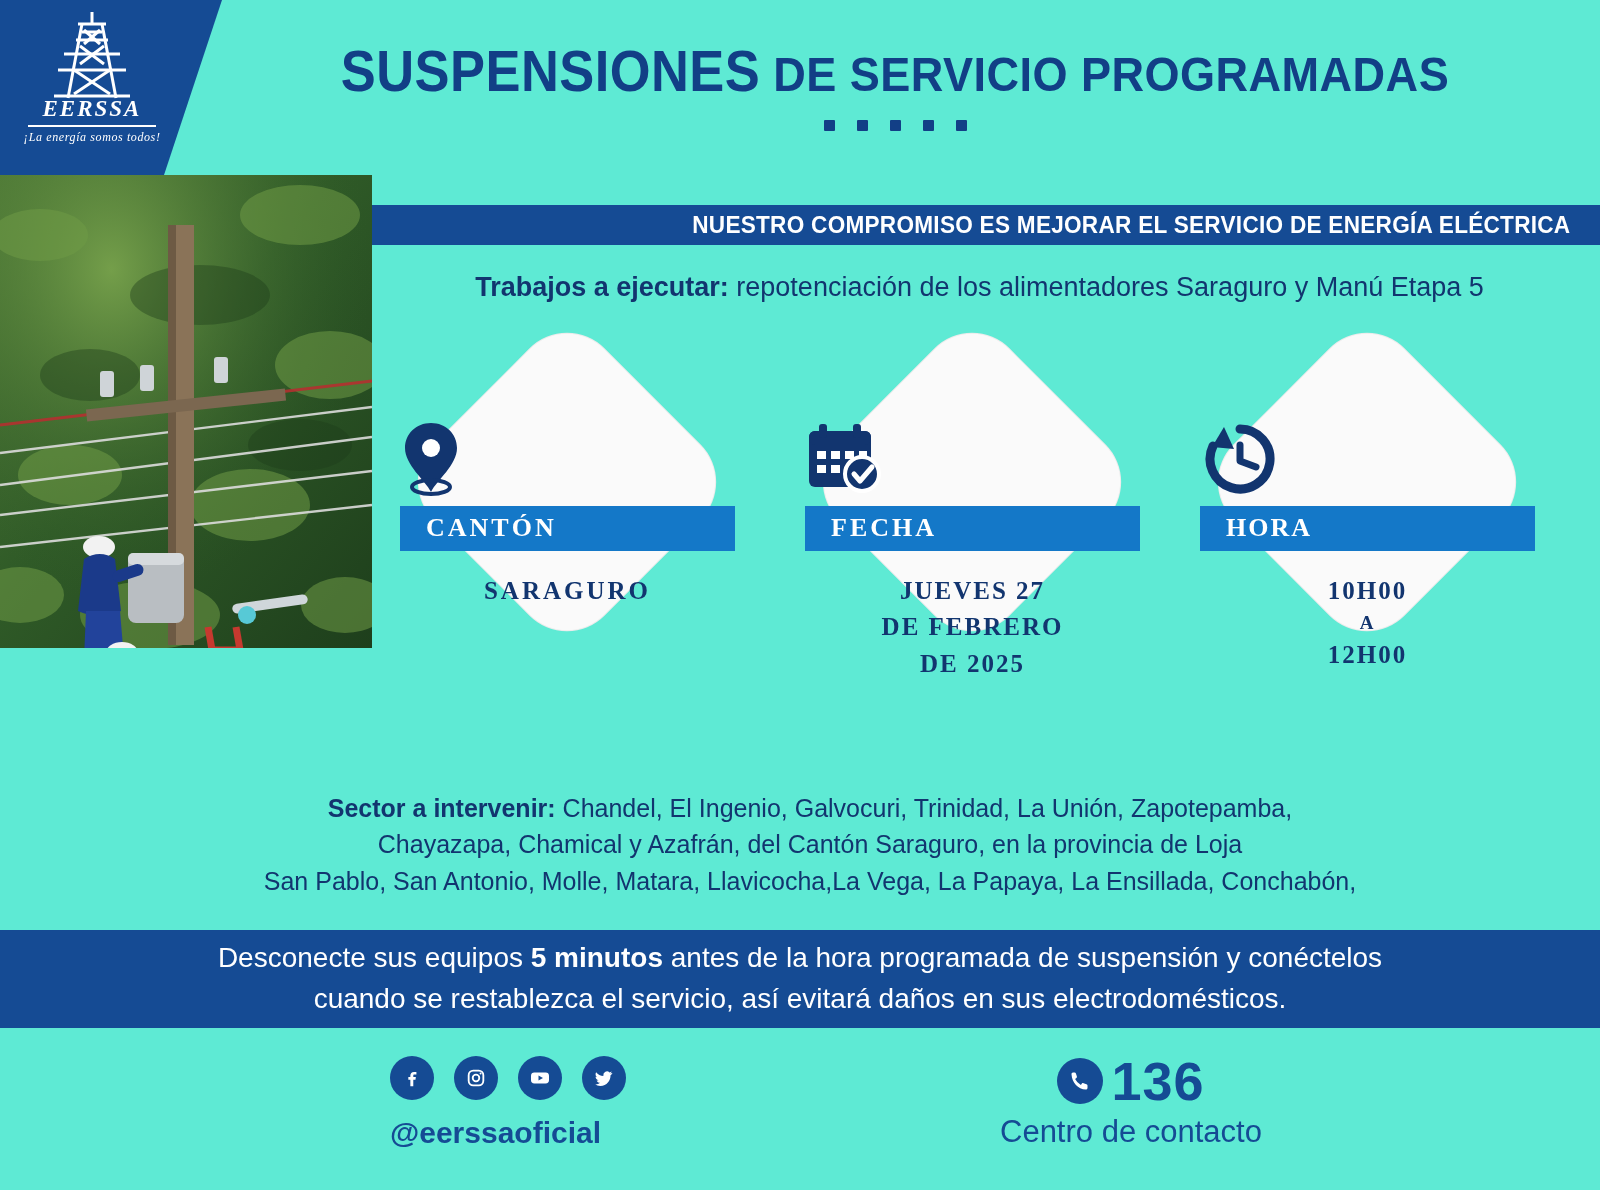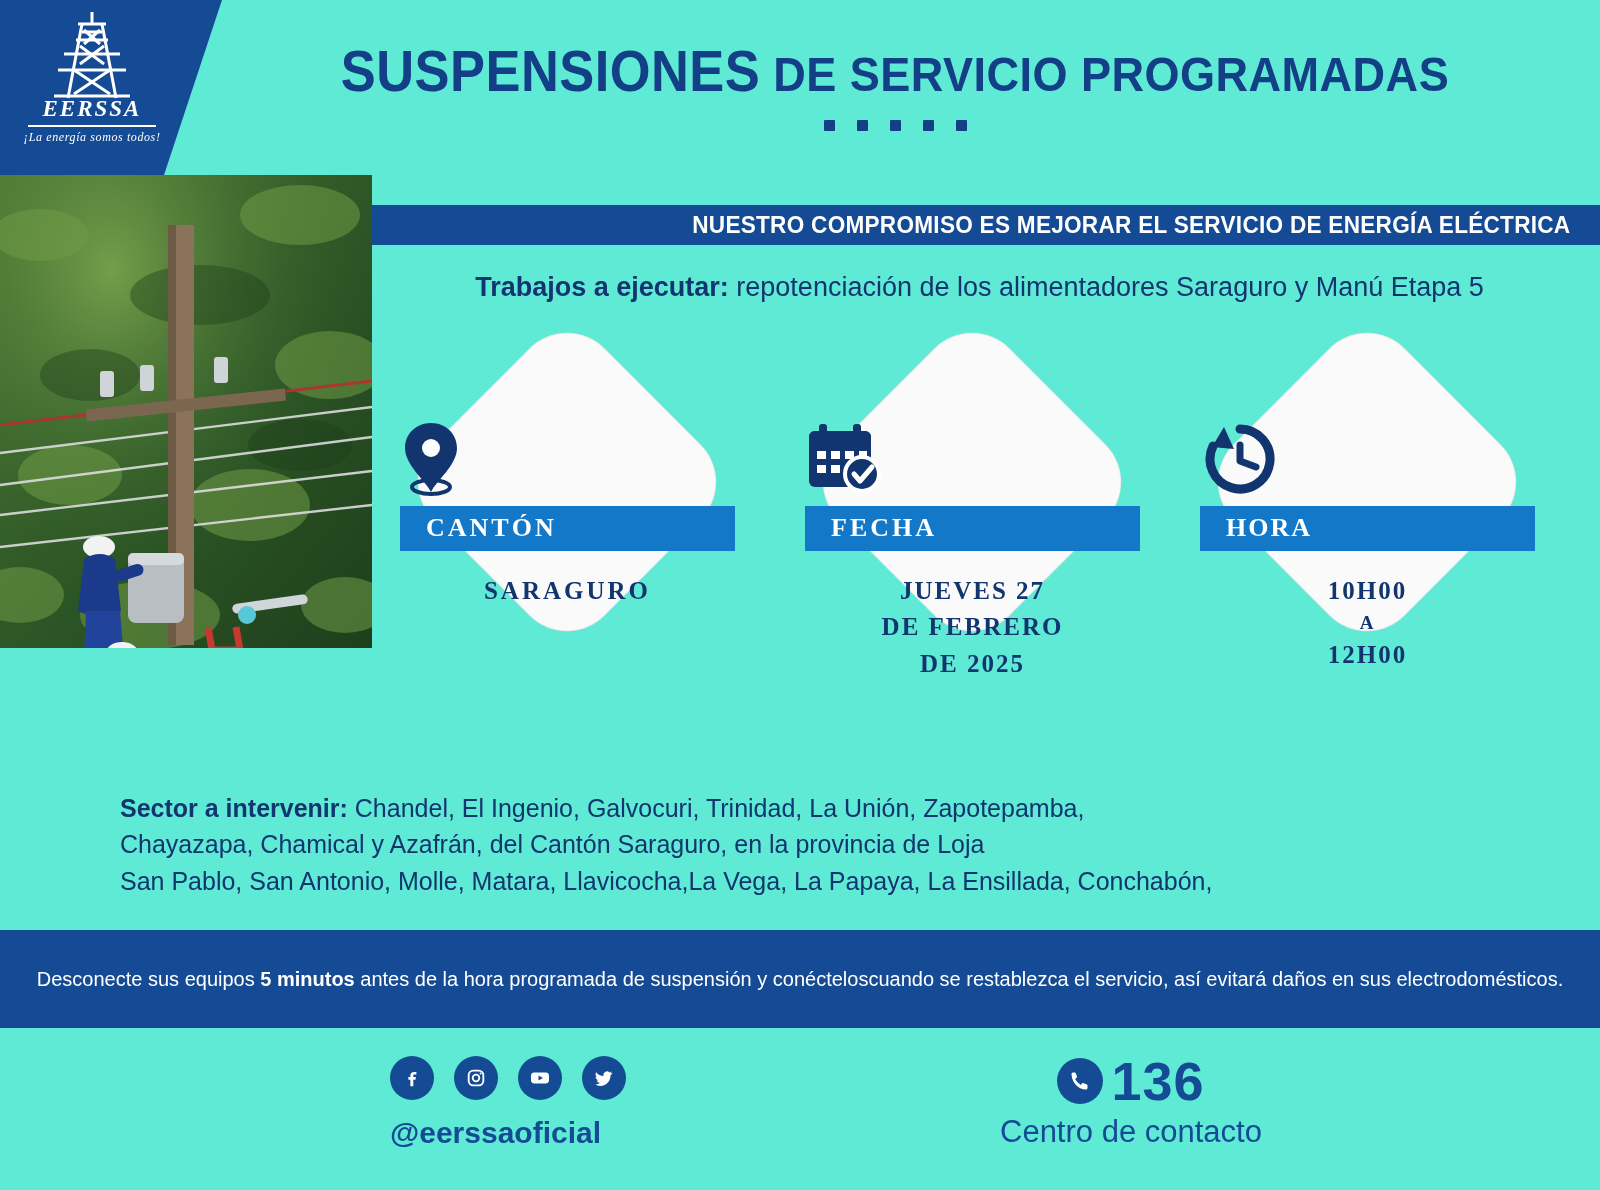--- a/index.html
+++ b/index.html
@@ -149,35 +149,35 @@
   #card-canton { left: 20px; }
   #card-fecha  { left: 425px; }
   #card-hora   { left: 820px; }
   #card-canton .value { letter-spacing: 3px; }
   #card-hora .value .sub { font-size: 19px; }
   .badge-hora { letter-spacing: 2px !important; }
 
   
   .sector {
     position: absolute; left: 120px; top: 790px; width: 1380px;
-    text-align: left;
+    text-align: center;
     color: #12356f;
     font-size: 25px;
     line-height: 1.45;
   }
   .sector b { font-weight: bold; }
 
   
   .notice {
     position: absolute; left: 0; top: 930px;
     width: 1600px; height: 98px;
     background: #154b94;
-    display: flex; flex-direction: row; align-items: center; justify-content: center;
+    display: flex; flex-direction: column; align-items: center; justify-content: center;
     color: #fff;
-    font-size: 20px;
+    font-size: 28px;
     line-height: 1.45;
     text-align: center;
   }
   .notice b { font-weight: bold; }
 
   
   .footer { position: absolute; left: 0; top: 1028px; width: 1600px; height: 162px; }
   .social {
     position: absolute; left: 390px; top: 28px;
     display: flex; gap: 20px; align-items: center;

